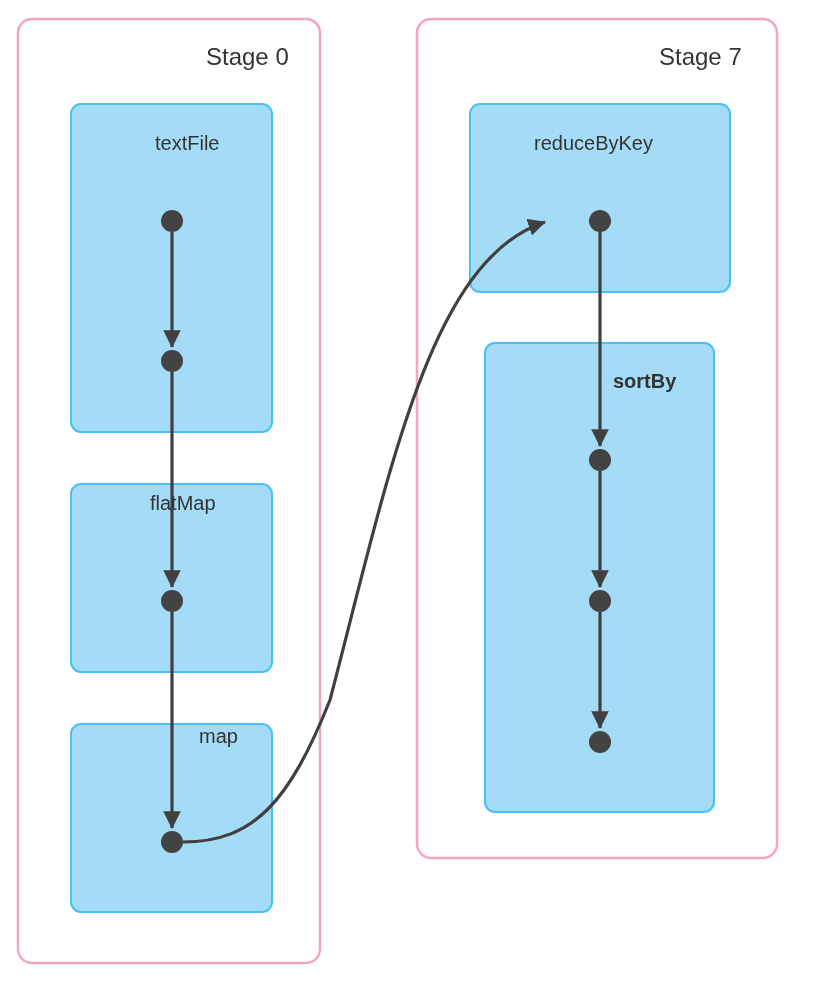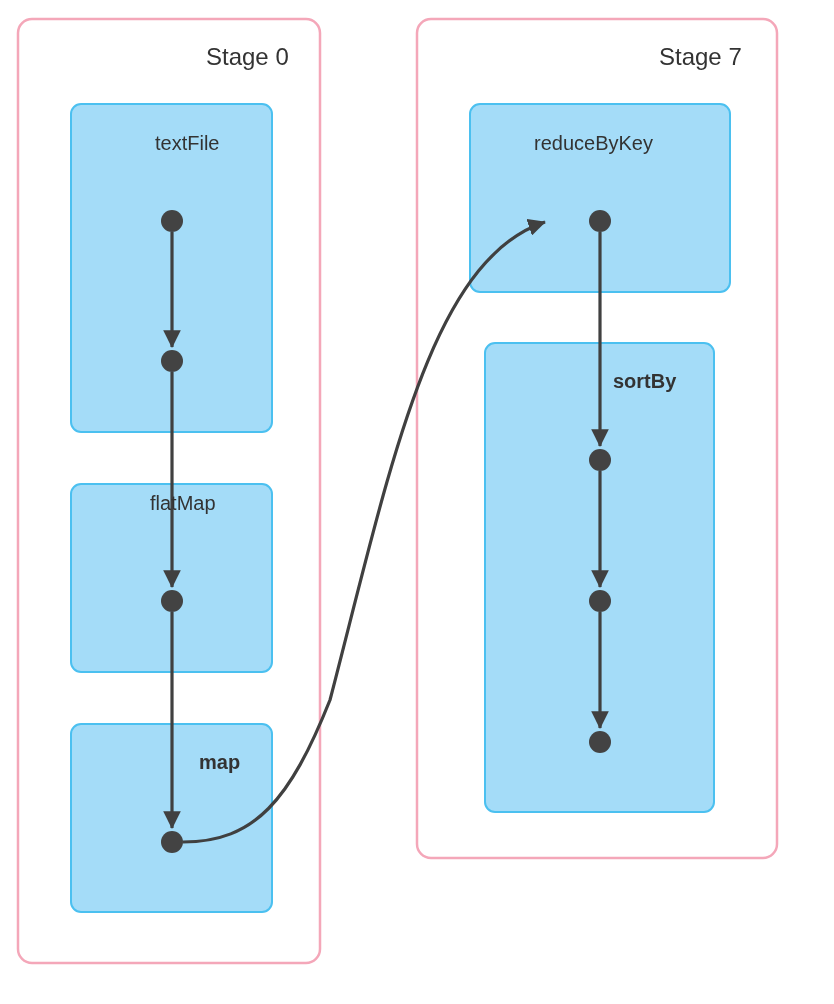--- a/index.html
+++ b/index.html
@@ -85,17 +85,17 @@
         <circle cx="600" cy="601" r="11" fill="#434343"></circle>
         <circle cx="600" cy="742" r="11" fill="#434343"></circle>
       </g>
     </svg>
 
   <div class="stage-label" style="left:206px; top:45px;">Stage 0</div>
   <div class="stage-label" style="left:659px; top:45px;">Stage 7</div>
 
   <div class="node-label" style="left:155px; top:131px;">textFile</div>
   <div class="node-label" style="left:150px; top:491px;">flatMap</div>
-  <div class="node-label" style="left:199px; top:750px;font-weight:bold;">map</div>
+  <div class="node-label" style="left:199px; top:724px;">map</div>
   <div class="node-label" style="left:534px; top:131px;">reduceByKey</div>
   <div class="node-label" style="left:613px; top:369px;font-weight:bold;">sortBy</div>
 
 </div>
 
 </body></html>

